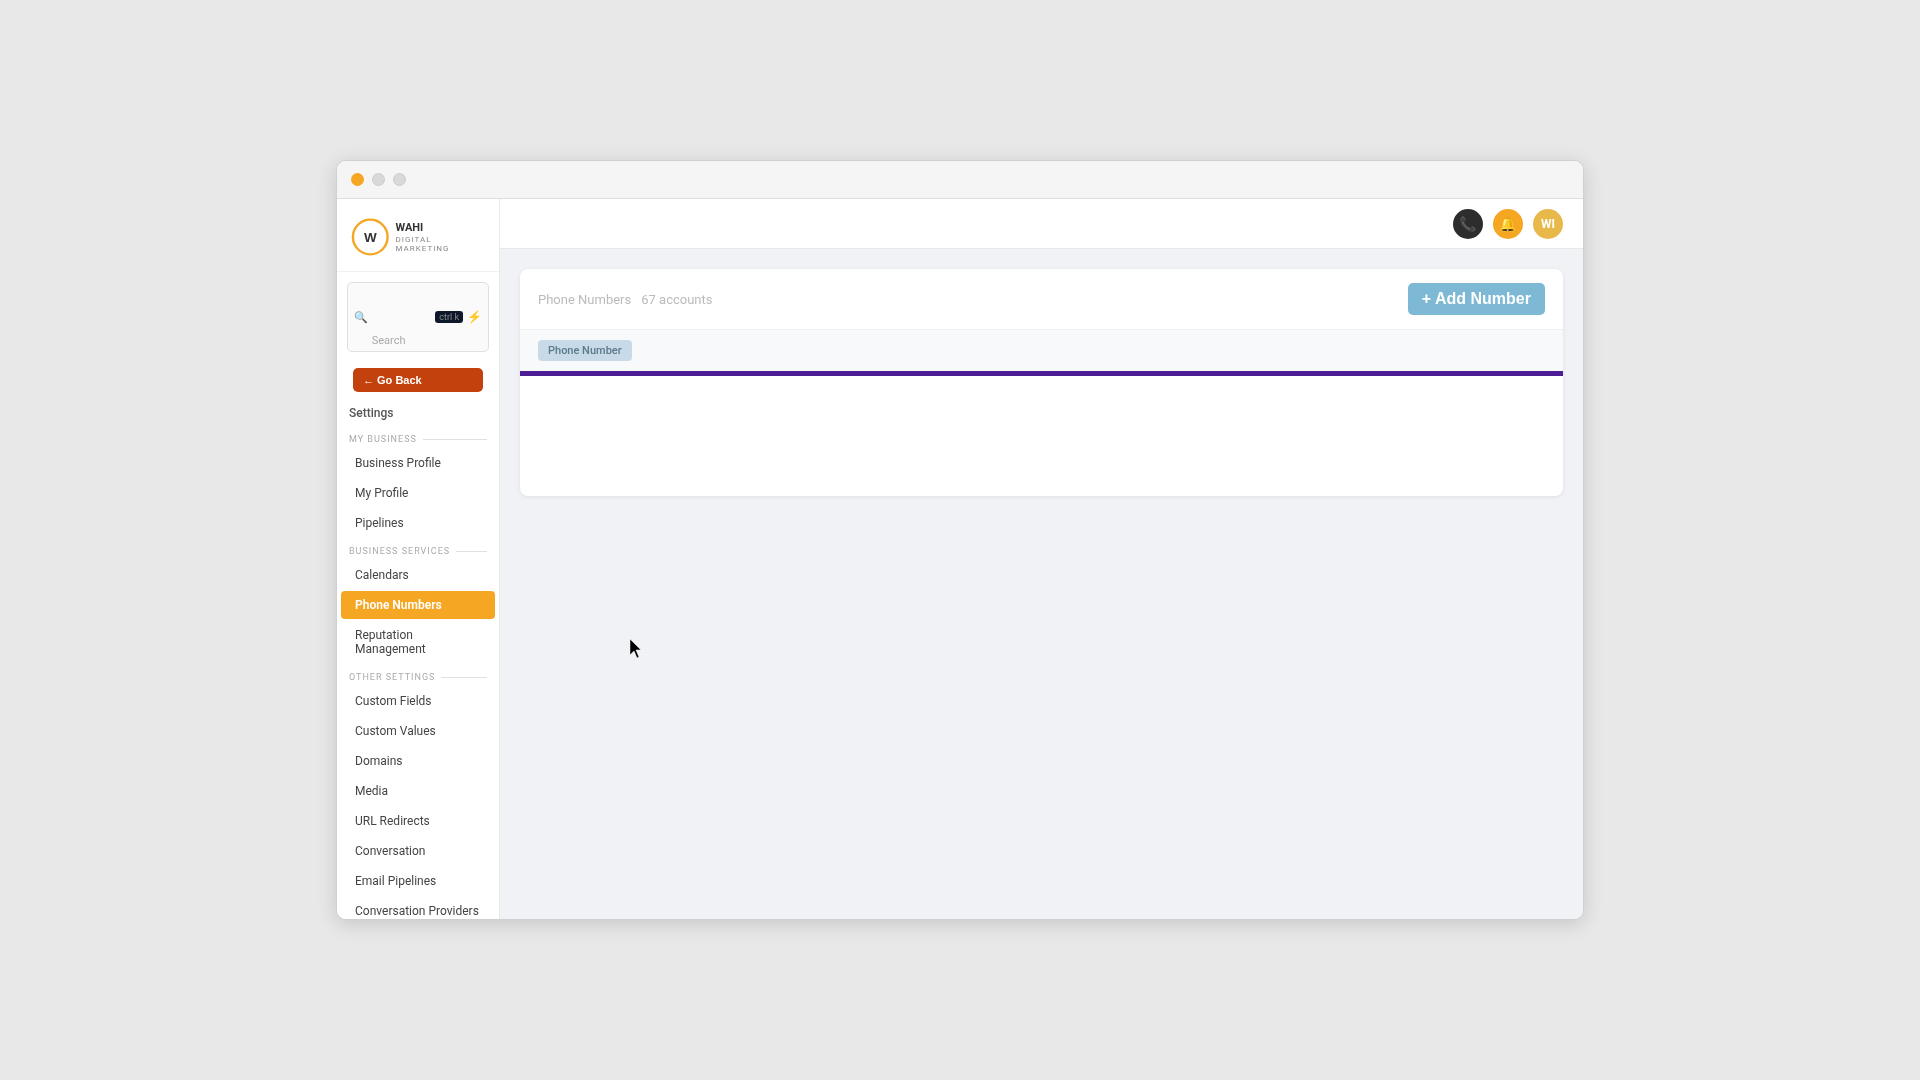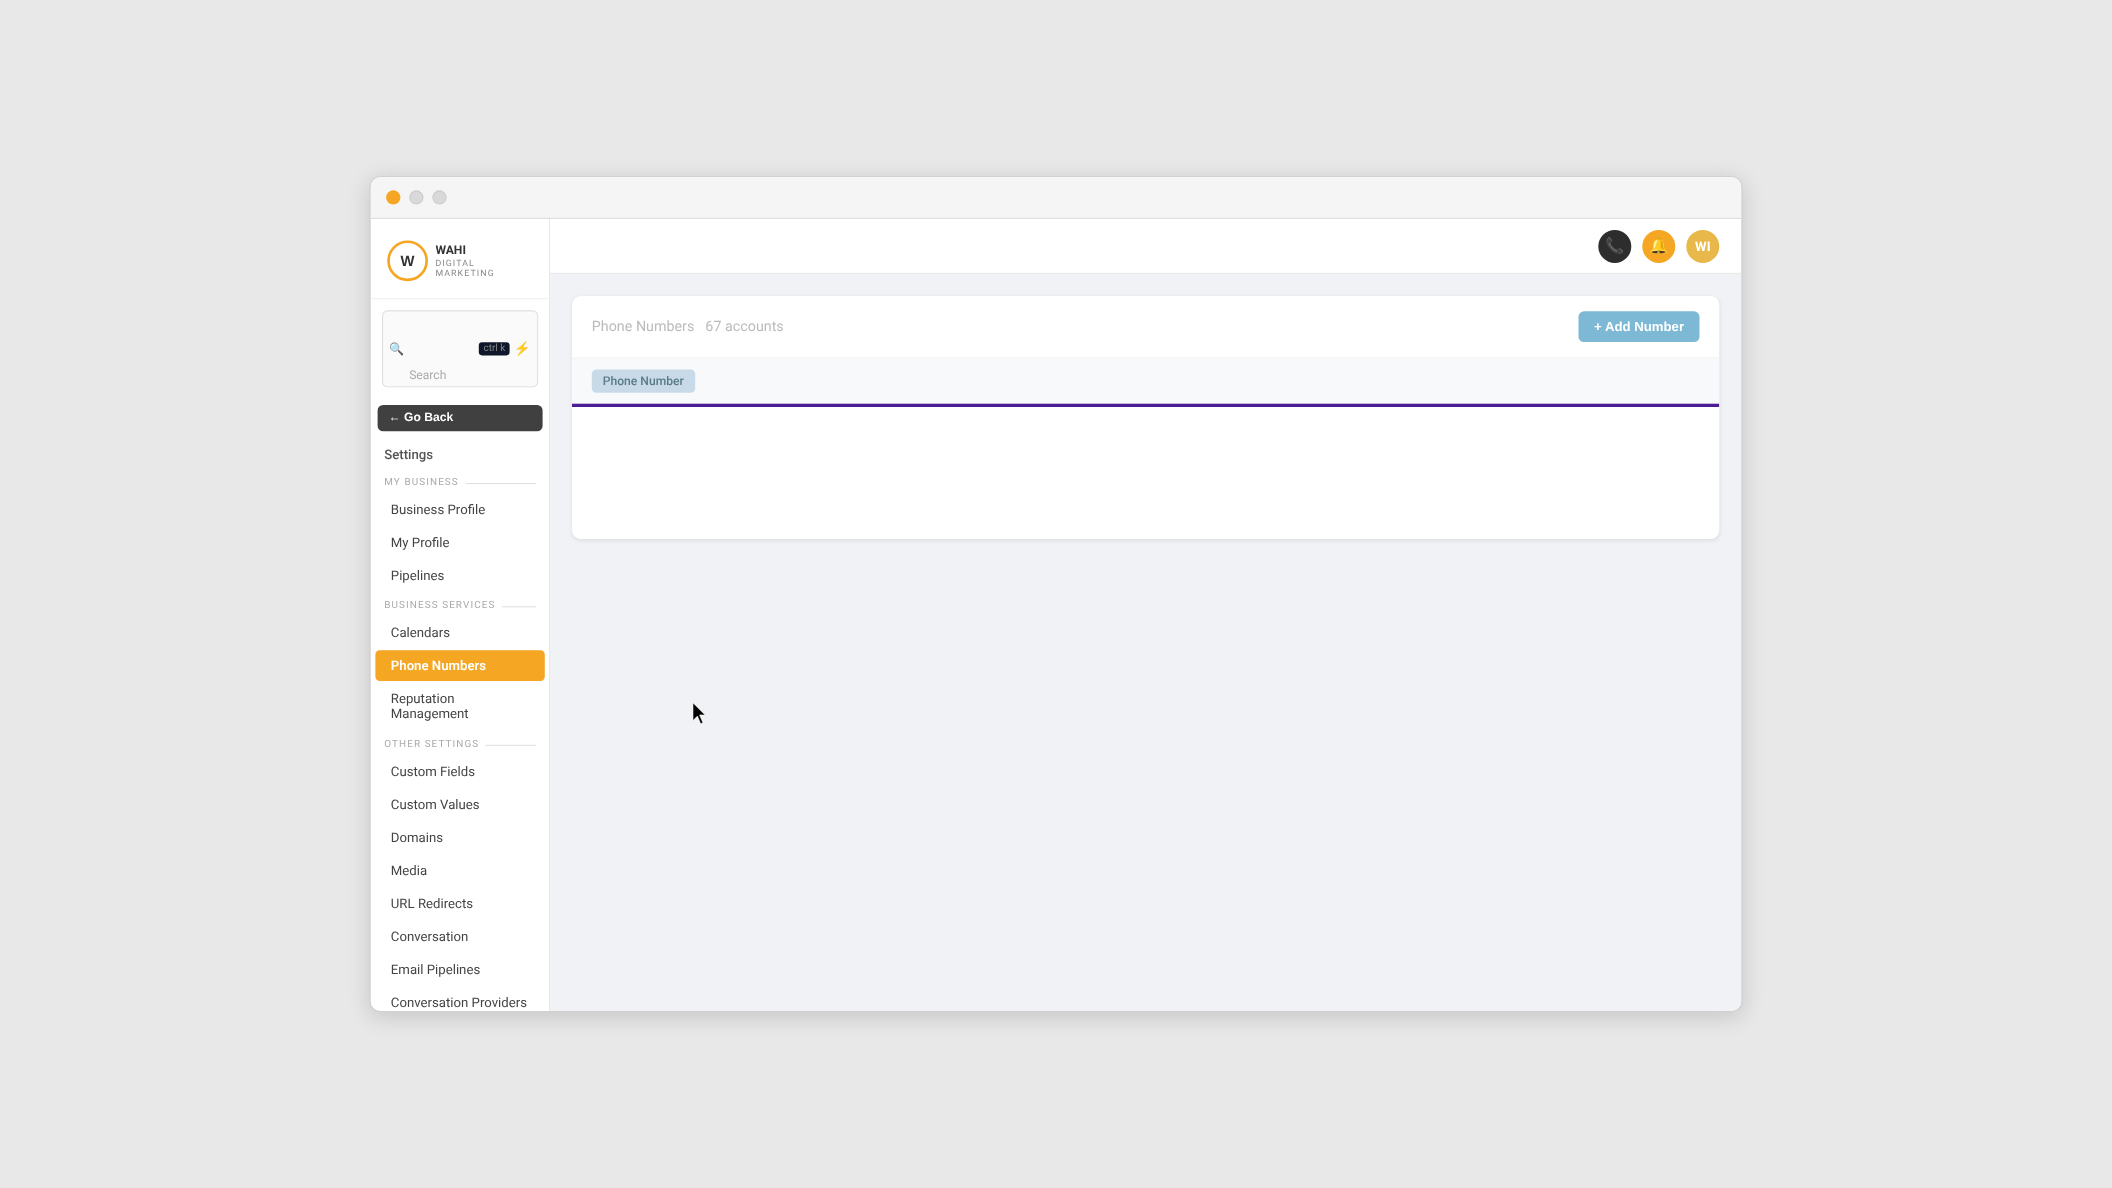--- a/index.html
+++ b/index.html
@@ -110,22 +110,22 @@
       border-radius: 3px;
       padding: 1px 4px;
       font-size: 9px;
       color: #888;
     }
     .search-lightning {
       font-size: 12px;
       color: #f5a623;
     }
     .go-back-btn {
-      margin: 6px 6px 10px;
-      background: #404040;
+      margin: 6px 16px 10px;
+      background: #c2410c;
       color: #fff;
       border: none;
       border-radius: 5px;
       padding: 6px 10px;
       font-size: 11px;
       font-weight: 600;
       cursor: pointer;
       display: flex;
       align-items: center;
       gap: 4px;
@@ -231,31 +231,31 @@
     .table-count {
       font-size: 13px;
       color: #bbb;
     }
     .add-number-btn {
       background: #7db8d4;
       color: #fff;
       border: none;
       border-radius: 5px;
       padding: 7px 14px;
-      font-size: 12px;
+      font-size: 16px;
       font-weight: 600;
       cursor: pointer;
       display: flex;
       align-items: center;
       gap: 4px;
     }
     .table-col-header {
       display: flex;
       background: #f8f9fb;
-      border-bottom: 3px solid #4c1d95;
+      border-bottom: 5px solid #4c1d95;
       align-items: center;
     }
     .col-header-cell {
       padding: 10px 18px;
       font-size: 11px;
       color: #888;
       font-weight: 600;
     }
     .phone-number-tag {
       background: #c8dae8;

